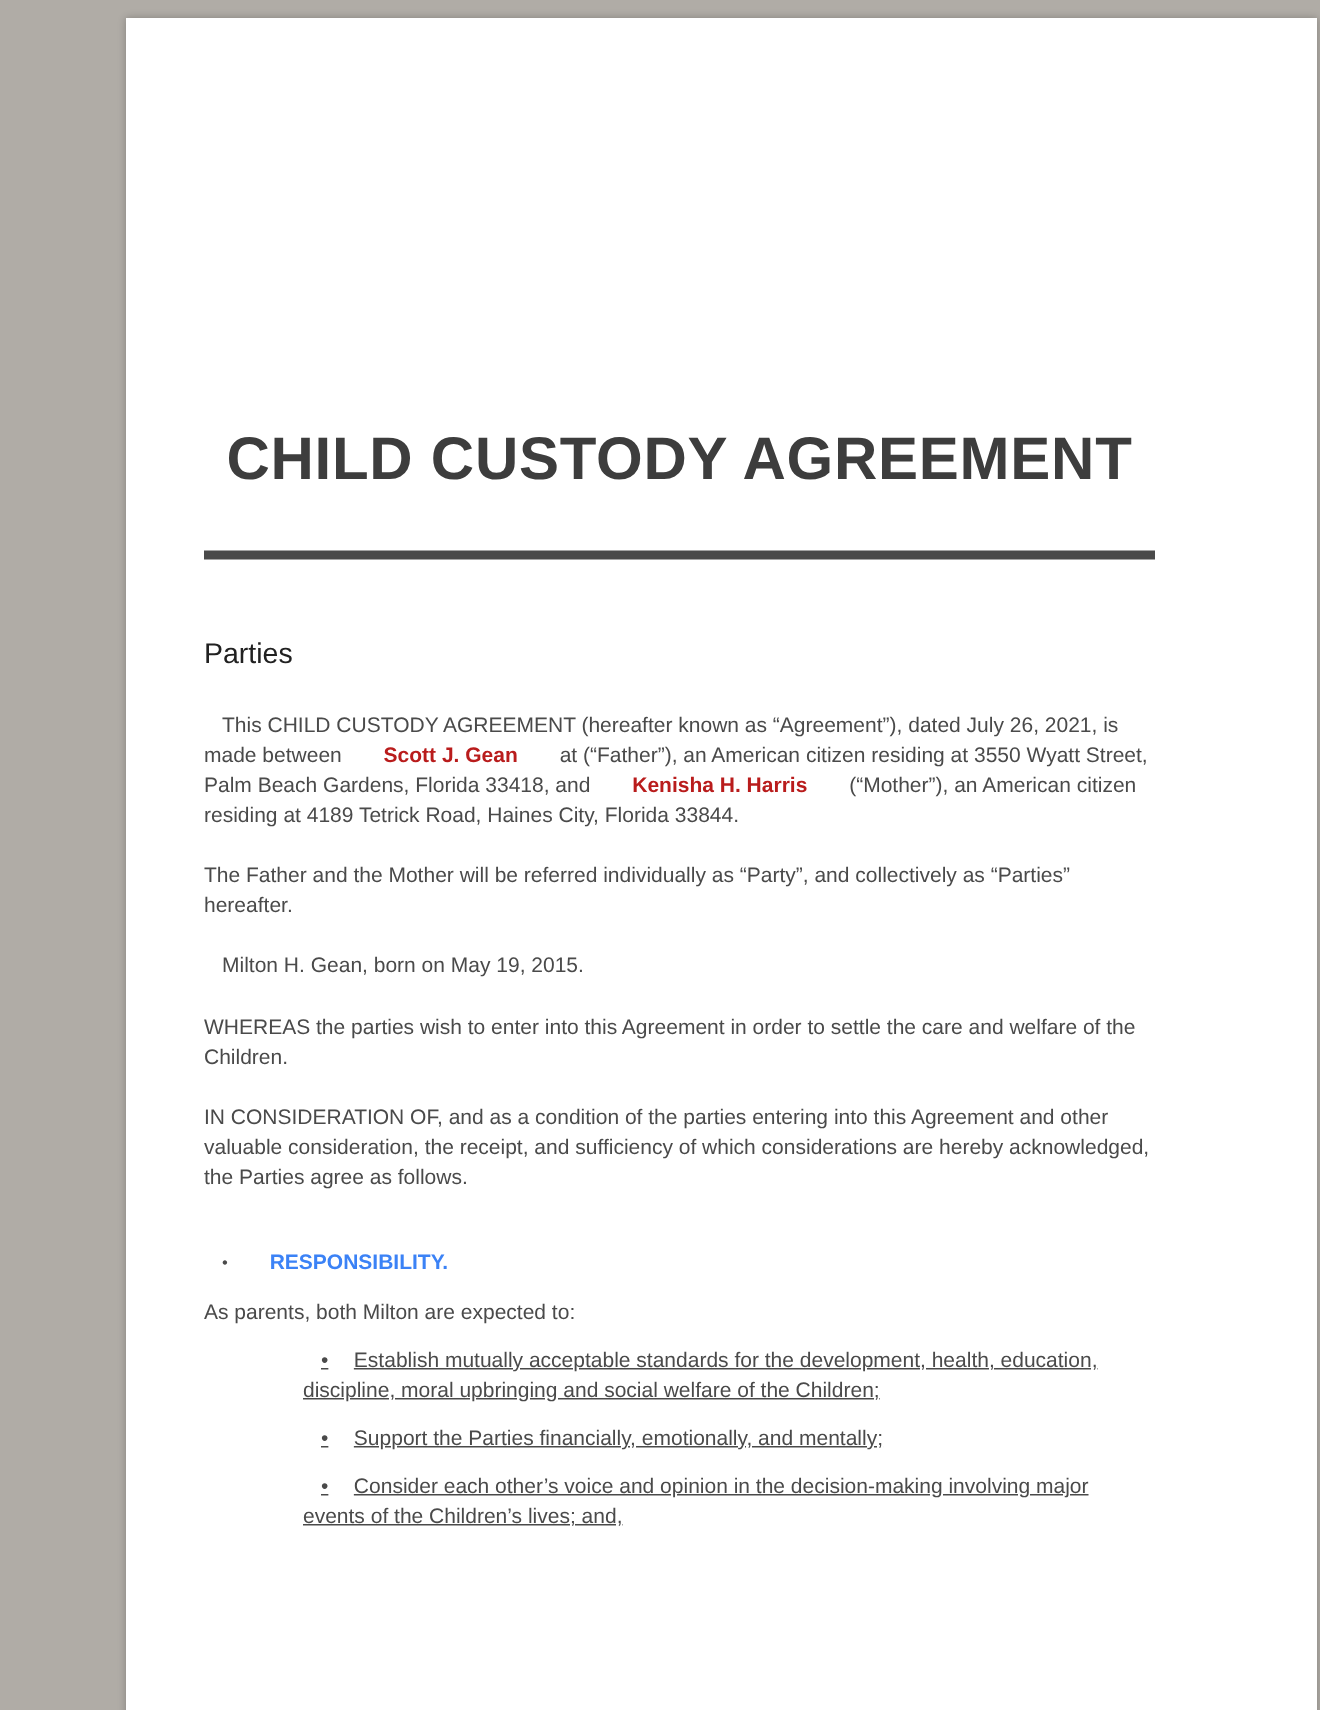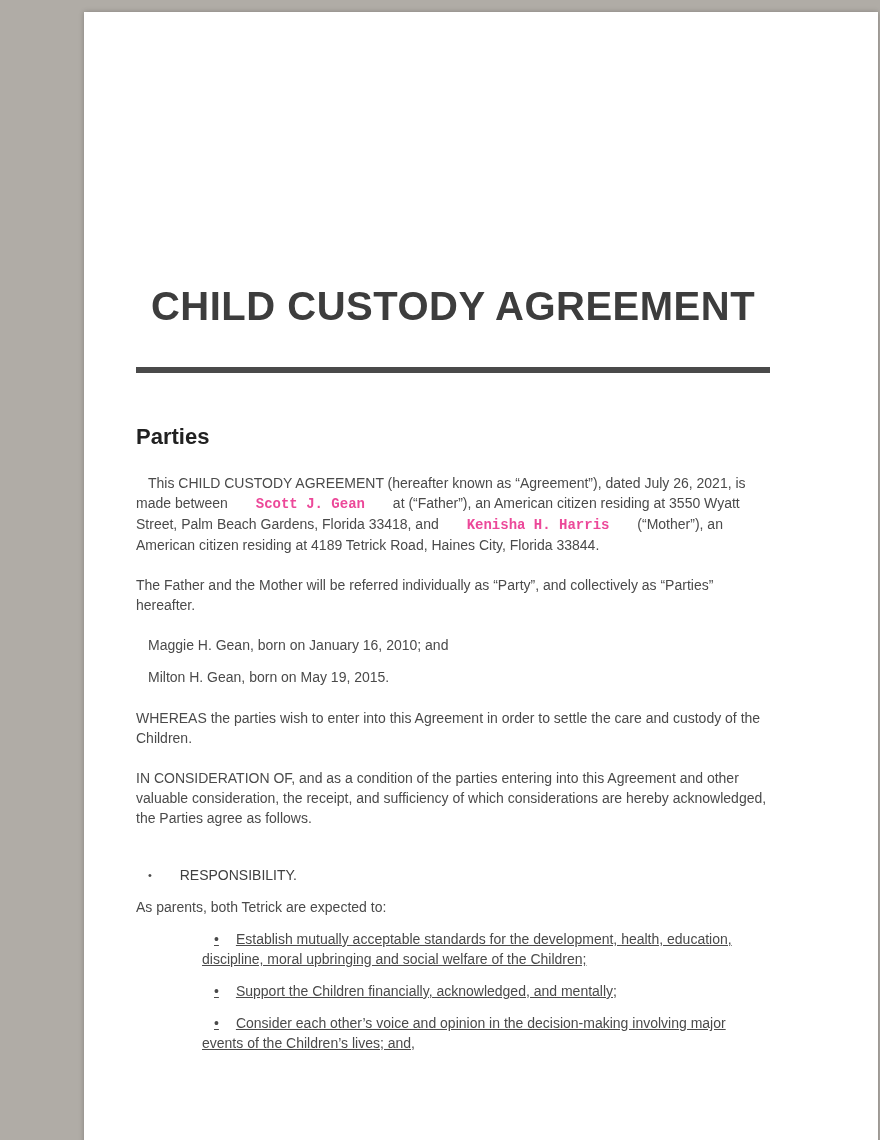--- a/index.html
+++ b/index.html
@@ -31,34 +31,34 @@
     font-weight: 700;
     letter-spacing: 0.5px;
     color: #3d3d3d;
   }
   .title-divider {
     margin-top: 39px;
     height: 6px;
     background: #4a4a4a;
   }
   .section-heading {
-    font-size: 22px;
+    font-size: 19px;
     line-height: 24px;
-    font-weight: 700;
+    font-weight: 400;
     color: #212121;
   }
   .h-parties { margin-top: 52px; }
   .h-recitals { margin-top: 51px; }
   .h-terms { margin-top: 57px; }
   .para { margin-top: 24px; }
   .para-tight { margin-top: 20px; }
   .para-wide { margin-top: 21px; }
-  .bold-name { font-weight: 700; color: #ec4899; font-family: Liberation Mono, monospace; }
+  .bold-name { font-weight: 700; color: #b91c1c; }
   .clause-head { margin-top: 37px; }
-  .clause-head .label { font-weight: 400; color: #404040; }
+  .clause-head .label { font-weight: 700; color: #3b82f6; }
   .clause-head .marker { font-size: 11px; vertical-align: 1px; }
   .tc-list { margin-top: 1px; }
   .tc-item { padding-left: 54px; text-decoration: underline; }
   .tc-item .marker { margin-right: 5px; }
 </style>
 </head>
 <body>
 
 <div class="page">
   <div class="content">
@@ -69,34 +69,33 @@
 
     <h2 class="section-heading h-parties">Parties</h2>
 
     <p class="para"><span>This CHILD CUSTODY AGREEMENT (hereafter known as “Agreement”), dated July 26, 2021, is made between </span><span class="bold-name">Scott J. Gean</span><span> at (“Father”), an American citizen residing at 3550 Wyatt Street, Palm Beach Gardens, Florida 33418, and </span><span class="bold-name">Kenisha H. Harris</span><span> (“Mother”), an American citizen residing at 4189 Tetrick Road, Haines City, Florida 33844.</span></p>
 
     <p class="para-tight">The Father and the Mother will be referred individually as “Party”, and collectively as “Parties” hereafter.</p>
 
 
 
     <div class="para-tight">
-      <div>Maggie H. Gean, born on January 16, 2010; and</div>
       <div>Milton H. Gean, born on May 19, 2015.</div>
     </div>
 
-    <p class="para-wide">WHEREAS the parties wish to enter into this Agreement in order to settle the care and custody of the Children.</p>
+    <p class="para-wide">WHEREAS the parties wish to enter into this Agreement in order to settle the care and welfare of the Children.</p>
 
     <p class="para-tight">IN CONSIDERATION OF, and as a condition of the parties entering into this Agreement and other valuable consideration, the receipt, and sufficiency of which considerations are hereby acknowledged, the Parties agree as follows.</p>
 
 
     <div class="clause-head"><span class="marker">•</span> <span class="label">RESPONSIBILITY.</span></div>
 
-    <div>As parents, both Tetrick are expected to:</div>
+    <div>As parents, both Milton are expected to:</div>
 
     <div class="tc-list">
       <div class="tc-item"><span class="marker">•</span><span>Establish mutually acceptable standards for the development, health, education, discipline, moral upbringing and social welfare of the Children;</span></div>
-      <div class="tc-item"><span class="marker">•</span><span>Support the Children financially, acknowledged, and mentally;</span></div>
+      <div class="tc-item"><span class="marker">•</span><span>Support the Parties financially, emotionally, and mentally;</span></div>
       <div class="tc-item"><span class="marker">•</span><span>Consider each other’s voice and opinion in the decision-making involving major events of the Children’s lives; and,</span></div>
 
     </div>
 
   </div>
 </div>
 
 </body></html>

